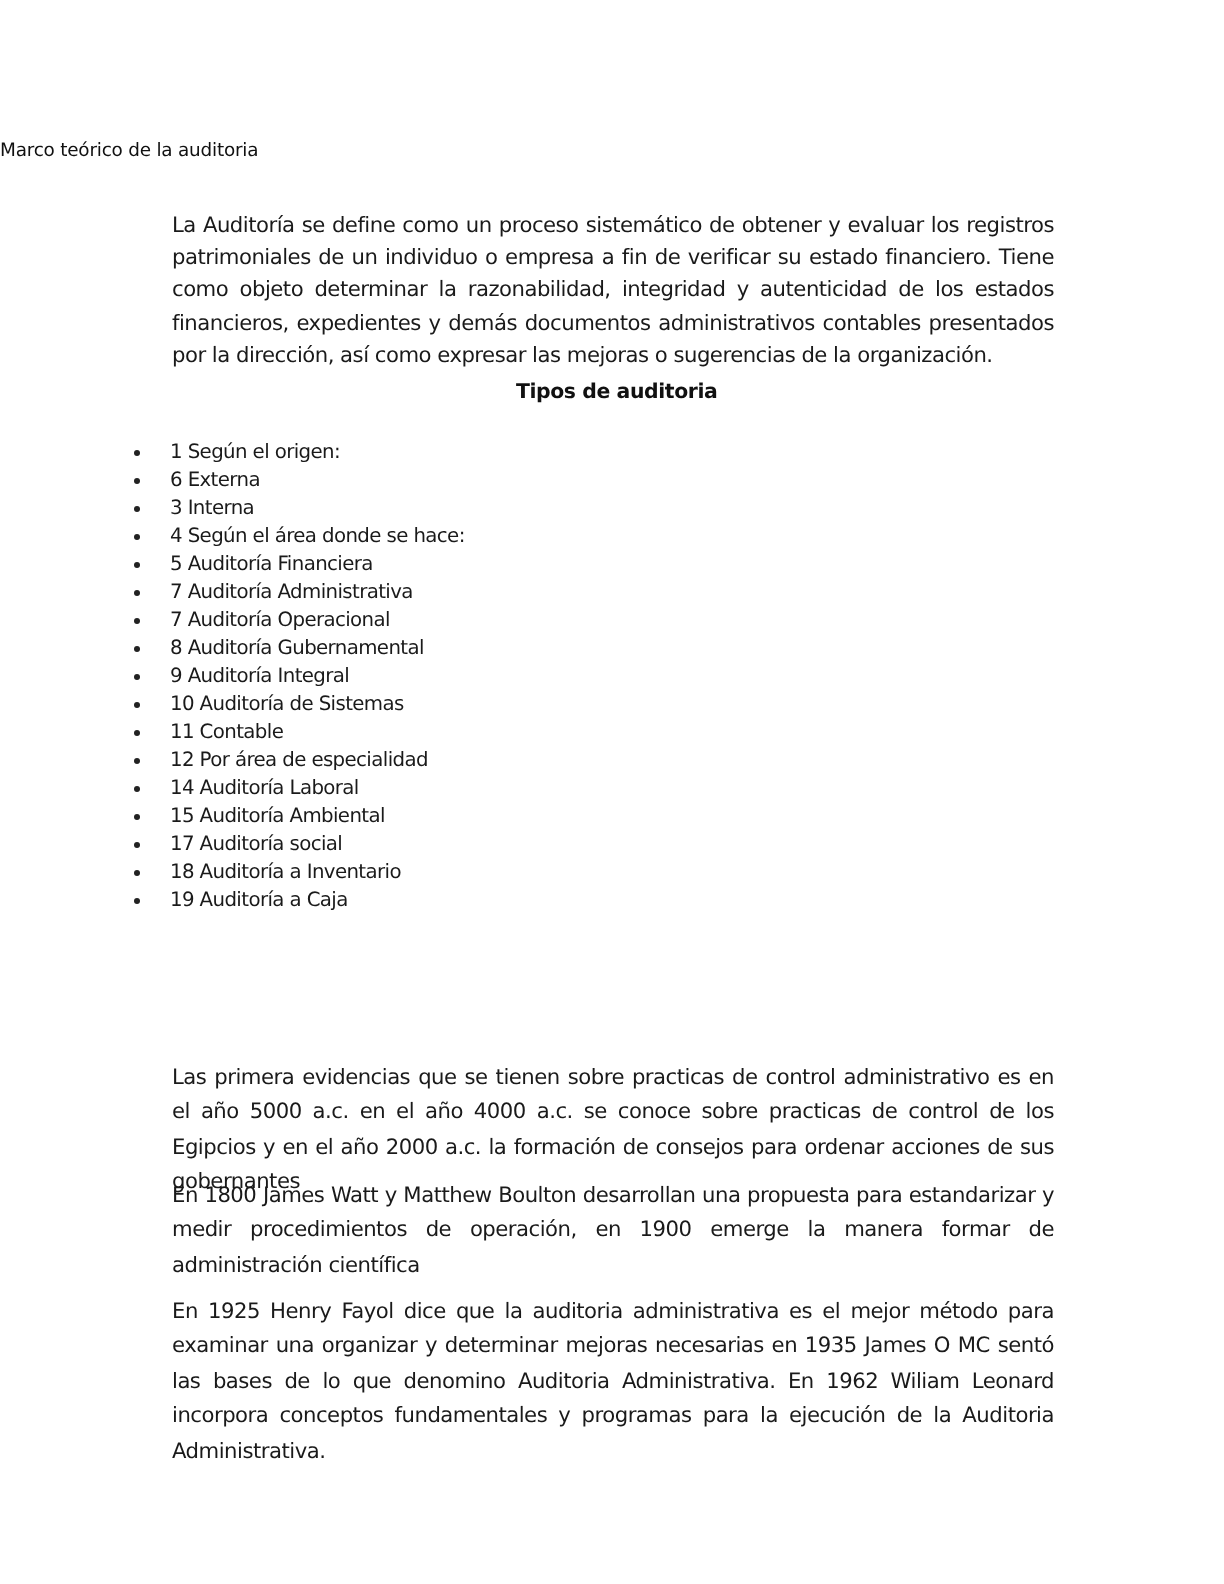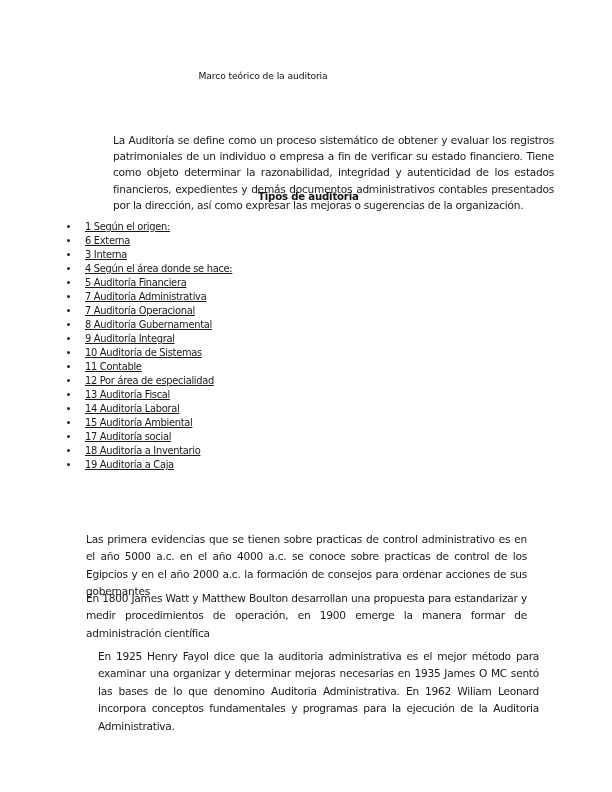--- a/index.html
+++ b/index.html
@@ -1,31 +1,31 @@
 <!DOCTYPE html>
 <html><head>
   <meta charset="utf-8">
   <style>
     html, body { margin: 0; padding: 0; background: #ffffff; }
     body { width: 612px; height: 792px; position: relative; overflow: hidden;
       font-family: "DejaVu Sans", "Liberation Sans", sans-serif; color: #1a1a1a; }
     .page { position: absolute; left: 0; top: 0; width: 612px; height: 792px; background: #fff; }
-    .title { position: absolute; top: 70px; left: 0; width: 526px; text-align: center;
+    .title { position: absolute; top: 70px; left: 0; width: 526px; 
       font-size: 9.2px; color: #111; letter-spacing: -0.1px; }
     .para { position: absolute; left: 86px; width: 441px; font-size: 10.6px; line-height: 16.2px;
       text-align: justify; color: #1a1a1a; letter-spacing: -0.25px; margin: 0; }
-    .p1 { top: 132px; margin-left: 27px; }
+    .p1 { top: 105px; }
     .subtitle { position: absolute; top: 191px; left: 258px; font-size: 10.2px; font-weight: bold; color: #111; letter-spacing: -0.2px; }
     .list { position: absolute; top: 220px; left: 64px; margin: 0; padding: 0; list-style: none; }
     .list li { height: 14px; line-height: 14px; font-size: 9.9px; position: relative; padding-left: 21px; letter-spacing: -0.3px; }
     .list li .bullet { position: absolute; left: 3px; top: 5px; width: 3px; height: 3px; border-radius: 50%; background: #222; }
-    .list li a { color: #1a1a1a; text-decoration: underline; text-underline-offset: 1px; }
+    .list li a { color: #1a1a1a; text-underline-offset: 1px; }
     .p2 { top: 531px; line-height: 17.4px; }
     .p3 { top: 590px; line-height: 17.4px; }
-    .p4 { top: 648px; line-height: 17.4px; margin-left: 12px; }
+    .p4 { top: 648px; line-height: 17.4px; }
   </style>
 </head>
 <body>
 
 <div class="page">
   <div class="title">Marco teórico de la auditoria</div>
 
   <p class="para p1">La Auditoría se define como un proceso sistemático de obtener y evaluar los registros patrimoniales de un individuo o empresa a fin de verificar su estado financiero.  Tiene como objeto determinar la razonabilidad, integridad y autenticidad de los estados financieros, expedientes y demás documentos administrativos contables presentados por la dirección, así como expresar las mejoras o sugerencias de la organización.</p>
 
   <div class="subtitle">Tipos de auditoria</div>
@@ -36,21 +36,20 @@
     <li><span class="bullet"></span><a>3 Interna</a></li>
     <li><span class="bullet"></span><a>4 Según el área donde se hace:</a></li>
     <li><span class="bullet"></span><a>5 Auditoría Financiera</a></li>
     <li><span class="bullet"></span><a>7  Auditoría Administrativa</a></li>
     <li><span class="bullet"></span><a>7  Auditoría Operacional</a></li>
     <li><span class="bullet"></span><a>8 Auditoría Gubernamental</a></li>
     <li><span class="bullet"></span><a>9 Auditoría Integral</a></li>
     <li><span class="bullet"></span><a>10 Auditoría de Sistemas</a></li>
     <li><span class="bullet"></span><a>11 Contable</a></li>
     <li><span class="bullet"></span><a>12 Por área de especialidad</a></li>
-    <li><span class="bullet"></span><a>13 Auditoría Fiscal</a></li>
     <li><span class="bullet"></span><a>14 Auditoría Laboral</a></li>
     <li><span class="bullet"></span><a>15 Auditoría Ambiental</a></li>
     <li><span class="bullet"></span><a>17 Auditoría social</a></li>
     <li><span class="bullet"></span><a>18 Auditoría a Inventario</a></li>
     <li><span class="bullet"></span><a>19 Auditoría a Caja</a></li>
   </ul>
 
   <p class="para p2">Las primera evidencias que se tienen sobre practicas de control administrativo es en el año 5000 a.c. en el año 4000 a.c. se conoce sobre practicas de control de los Egipcios y en el año 2000 a.c. la formación de consejos para ordenar acciones de sus gobernantes</p>
   <p class="para p3">En 1800 James Watt y Matthew Boulton desarrollan una propuesta para estandarizar y medir procedimientos de operación, en 1900 emerge la manera formar de administración científica</p>
   <p class="para p4">En 1925 Henry Fayol dice que la auditoria administrativa es el mejor método para examinar una organizar y determinar mejoras necesarias en 1935 James O MC sentó las bases de lo que denomino Auditoria Administrativa. En 1962 Wiliam Leonard incorpora conceptos fundamentales y programas para la ejecución de la Auditoria Administrativa.</p>

